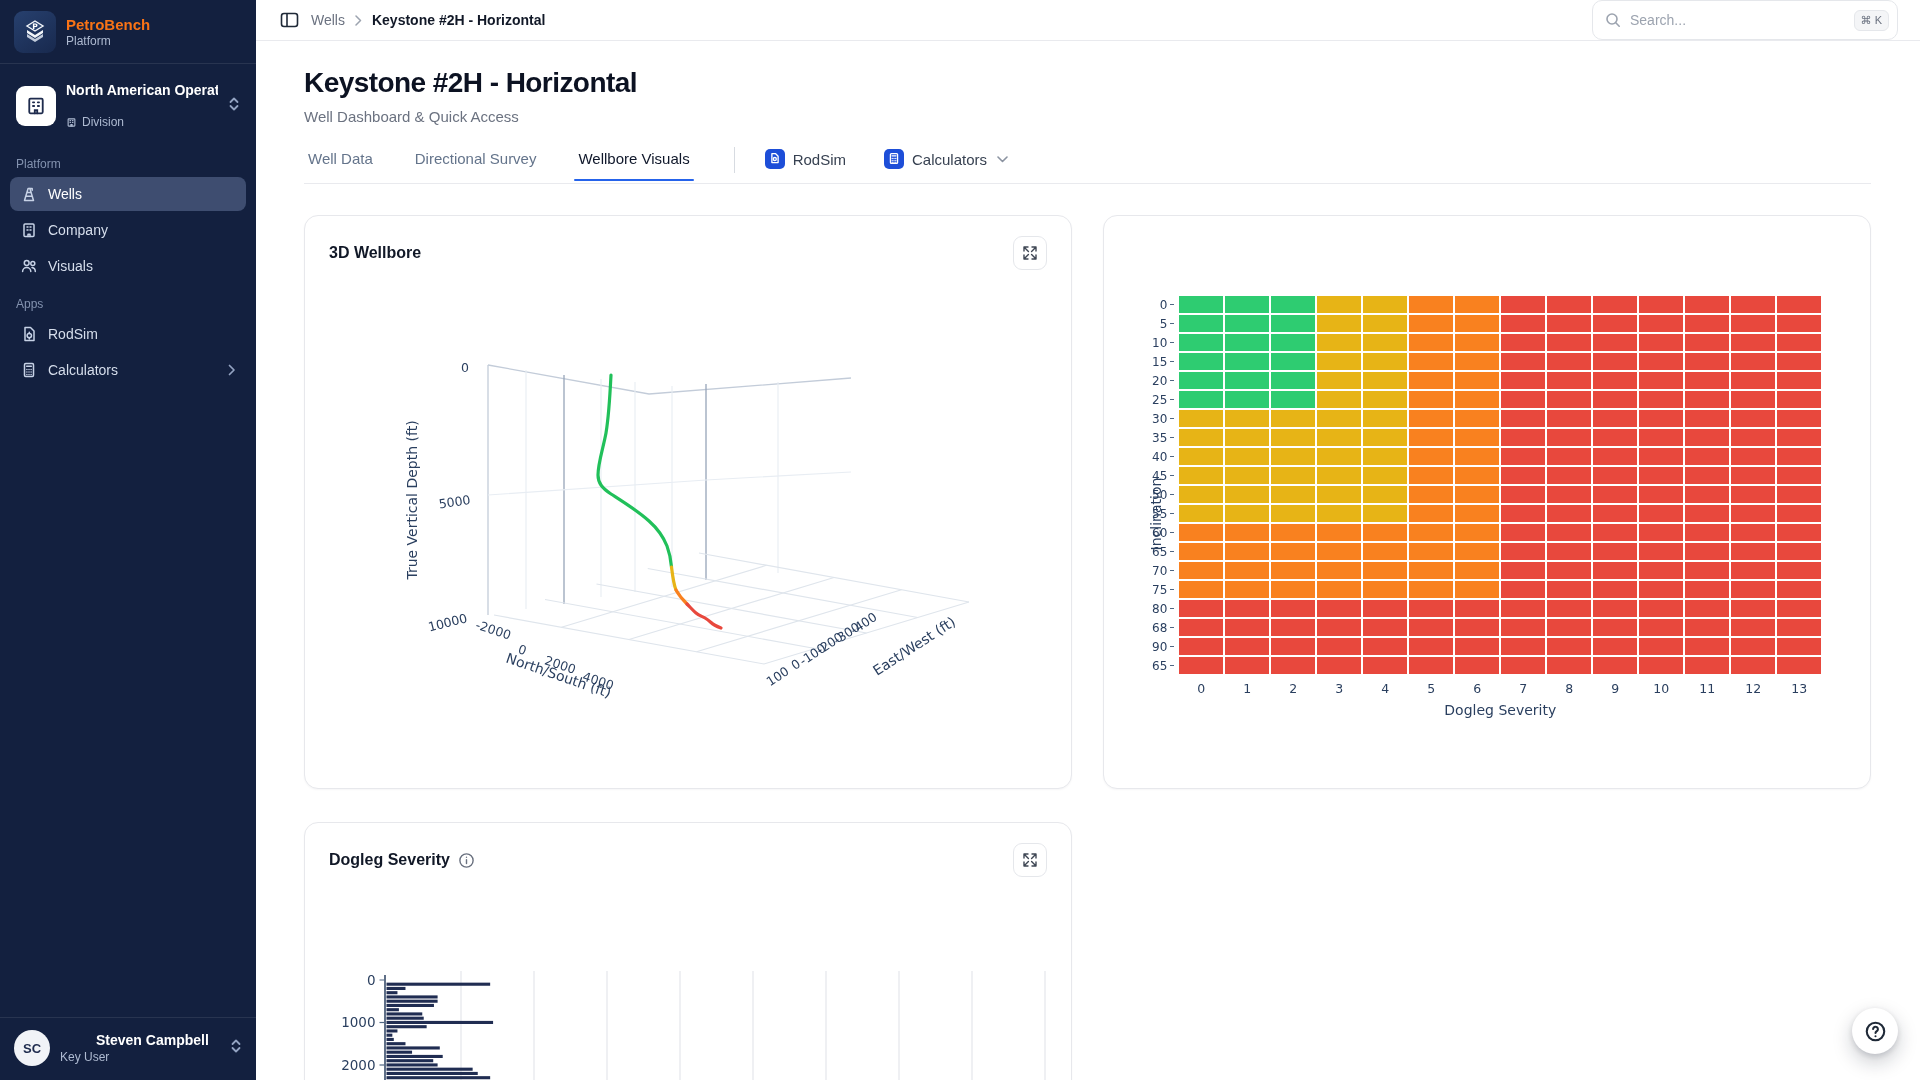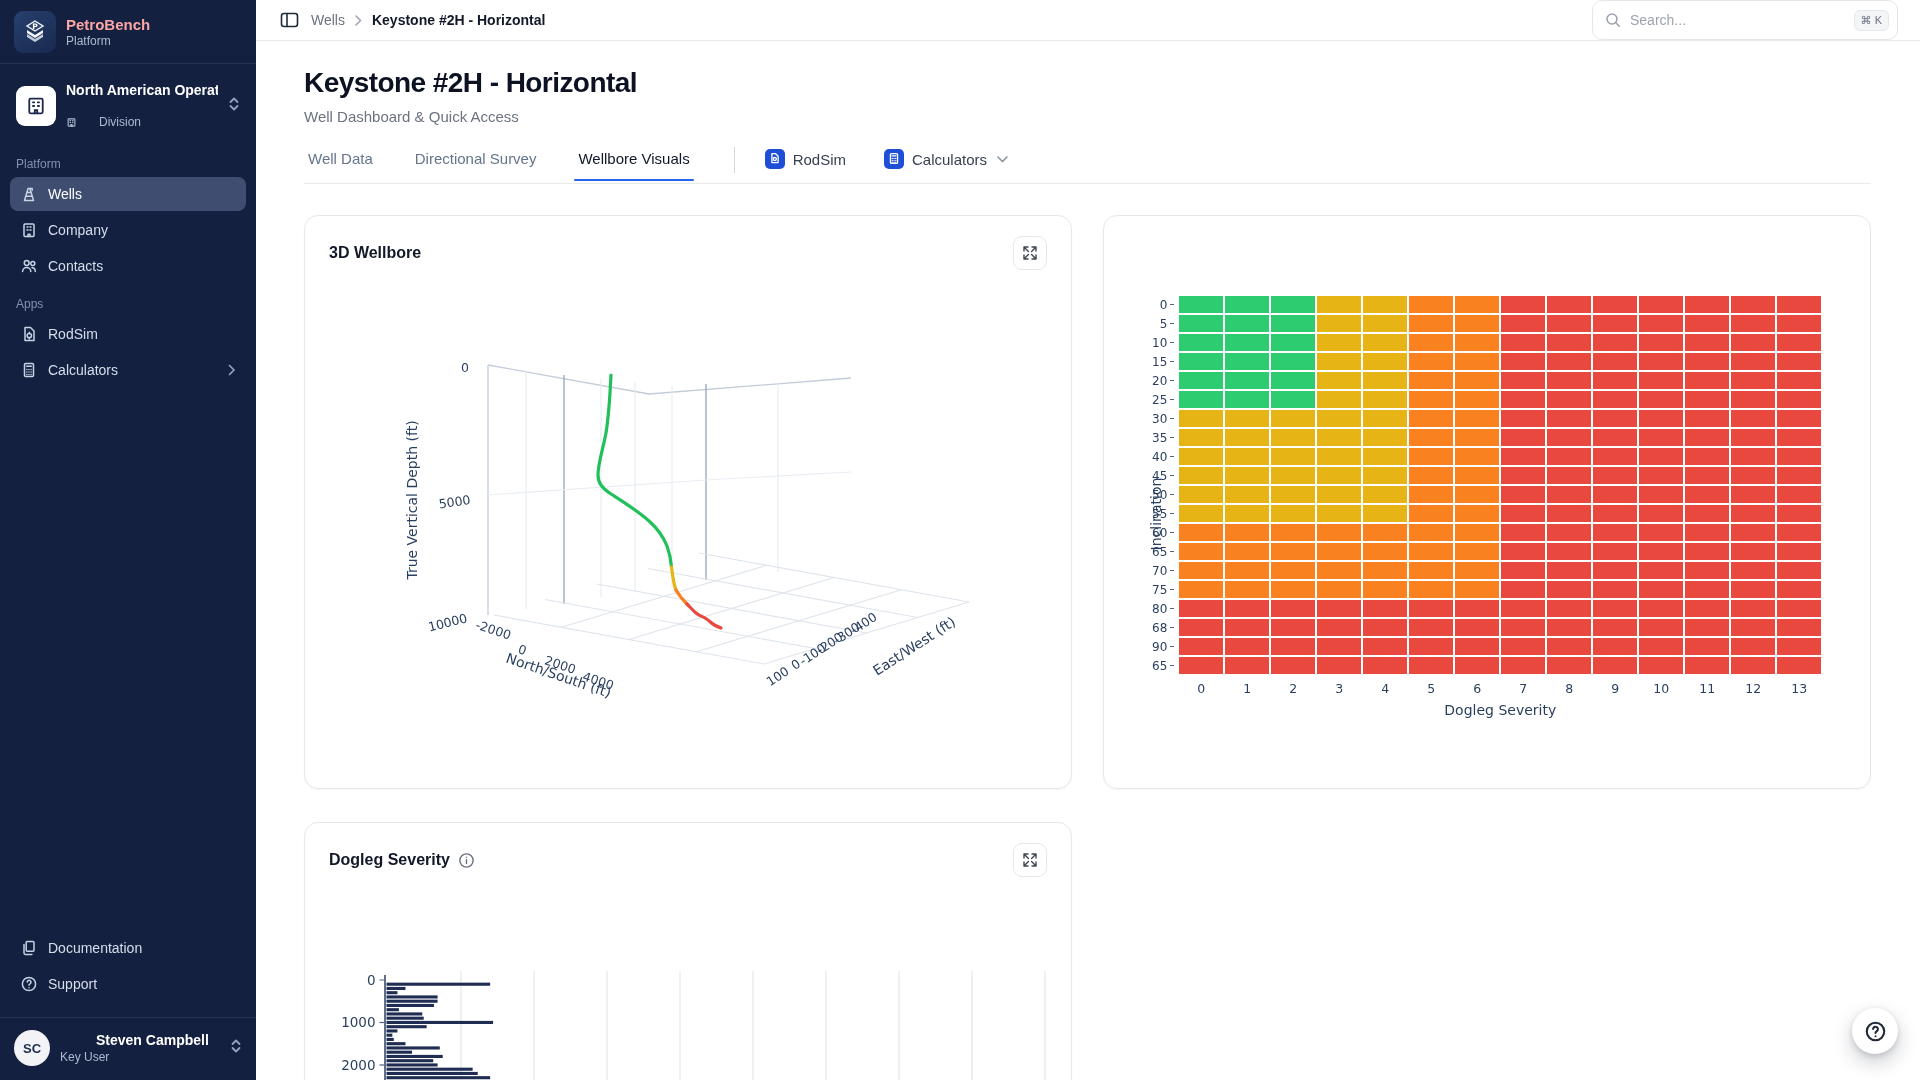--- a/index.html
+++ b/index.html
@@ -3,27 +3,27 @@
 <meta charset="utf-8">
 <style>
   * { margin:0; padding:0; box-sizing:border-box; }
   html,body { width:1920px; height:1080px; overflow:hidden; }
   body { font-family:"Liberation Sans", sans-serif; background:#ffffff; color:#111827; position:relative; }
 
   
   .sidebar { position:fixed; left:0; top:0; bottom:0; width:256px; background:#13203f; color:#e5ebf5; display:flex; flex-direction:column; z-index:10; }
   .brand { display:flex; align-items:center; gap:10px; padding:11px 14px; height:64px; border-bottom:1px solid rgba(255,255,255,.09); }
   .brand-logo { width:42px; height:42px; border-radius:9px; background:linear-gradient(145deg,#27406e,#18294e); display:flex; align-items:center; justify-content:center; flex:0 0 auto; }
-  .brand-name { font-size:15px; font-weight:700; color:#fca5a5; line-height:1.2; }
+  .brand-name { font-size:15px; font-weight:700; color:#f97316; line-height:1.2; }
   .brand-sub { font-size:12px; color:#aebad1; }
   .org { display:flex; align-items:center; gap:10px; margin:12px 10px 4px; padding:6px 6px; border-radius:8px; }
   .org-avatar { width:40px; height:40px; border-radius:9px; background:#ffffff; color:#1e2b4d; display:flex; align-items:center; justify-content:center; flex:0 0 auto; }
   .org-meta { flex:1; min-width:0; }
   .org-name { font-size:14px; font-weight:700; color:#ffffff; white-space:nowrap; overflow:hidden; }
-  .org-type { font-size:12px; color:#aebad1; display:flex; align-items:center; gap:22px; margin-top:17px; }
+  .org-type { font-size:12px; color:#aebad1; display:flex; align-items:center; gap:5px; margin-top:17px; }
   .updown { color:#93a3c2; flex:0 0 auto; }
   .nav { padding:4px 10px; }
   .nav-section-label { font-size:12px; color:#8392af; margin:14px 6px 6px; }
   .nav-item { display:flex; align-items:center; gap:10px; padding:8px 10px; border-radius:8px; font-size:14px; color:#d6deec; cursor:pointer; margin:2px 0; }
   .nav-item.active { background:#3e4d70; color:#ffffff; }
   .nav-item .nav-ic { display:flex; color:#c7d2e6; }
   .nav-item .chev { margin-left:auto; color:#93a3c2; display:flex; }
   .sidebar-spacer { flex:1; }
   .sidebar-footer { padding:4px 10px 6px; }
   .user-row { display:flex; align-items:center; gap:10px; padding:12px 14px 14px; border-top:1px solid rgba(255,255,255,.09); margin-top:8px; }
@@ -151,21 +151,21 @@
       </div>
       <div class="nav-item">
         <span class="nav-ic">
           <svg width="18" height="18" viewBox="0 0 18 18" fill="none" stroke="currentColor" stroke-width="1.5" stroke-linecap="round" stroke-linejoin="round">
             <circle cx="6.7" cy="6" r="2.4"></circle>
             <path d="M2.6 14.6c0-2.3 1.8-4.1 4.1-4.1s4.1 1.8 4.1 4.1"></path>
             <circle cx="12.8" cy="6.4" r="2"></circle>
             <path d="M12 10.6c1.9.4 3.3 2 3.3 4"></path>
           </svg>
         </span>
-        <span>Contacts</span>
+        <span>Visuals</span>
       </div>
       <div class="nav-section-label">Apps</div>
       <div class="nav-item">
         <span class="nav-ic">
           <svg width="18" height="18" viewBox="0 0 18 18" fill="none" stroke="currentColor" stroke-width="1.5" stroke-linecap="round" stroke-linejoin="round">
             <path d="M5 2.5h5.5L14 6v9.5H5z"></path>
             <circle cx="9.3" cy="10.6" r="2.2"></circle>
             <path d="M9.3 7.2v1.2M9.3 12.8V14"></path>
           </svg>
         </span>
@@ -183,41 +183,20 @@
         <span class="chev">
           <svg width="8" height="12" viewBox="0 0 8 12" fill="none" stroke="currentColor" stroke-width="1.7" stroke-linecap="round" stroke-linejoin="round">
             <path d="m1.5 1.5 4.5 4.5-4.5 4.5"></path>
           </svg>
         </span>
       </div>
     </nav>
 
   <div class="sidebar-spacer"></div>
 
-  <div class="sidebar-footer nav" id="sidebar-footer">
-      <div class="nav-item">
-        <span class="nav-ic">
-          <svg width="18" height="18" viewBox="0 0 18 18" fill="none" stroke="currentColor" stroke-width="1.5" stroke-linecap="round" stroke-linejoin="round">
-            <rect x="6.2" y="2.5" width="7.8" height="9.8" rx="1"></rect>
-            <path d="M4 5.6v8.2a1.7 1.7 0 0 0 1.7 1.7h6.2"></path>
-          </svg>
-        </span>
-        <span>Documentation</span>
-      </div>
-      <div class="nav-item">
-        <span class="nav-ic">
-          <svg width="18" height="18" viewBox="0 0 18 18" fill="none" stroke="currentColor" stroke-width="1.5" stroke-linecap="round" stroke-linejoin="round">
-            <circle cx="9" cy="9" r="6.6"></circle>
-            <path d="M7.2 7.1a1.9 1.9 0 1 1 2.8 1.8c-.6.3-1 .8-1 1.4"></path>
-            <path d="M9 12.8h.01"></path>
-          </svg>
-        </span>
-        <span>Support</span>
-      </div>
-    </div>
 
   <div class="user-row">
     <div class="user-avatar">SC</div>
     <div class="user-meta">
       <div class="user-name">Steven Campbell</div>
       <div class="user-role">Key User</div>
     </div>
     <span class="updown">
       <svg width="12" height="14" viewBox="0 0 12 14" fill="none" stroke="currentColor" stroke-width="1.8" stroke-linecap="round" stroke-linejoin="round">
         <path d="M2.5 5 6 1.5 9.5 5M2.5 9 6 12.5 9.5 9"></path>

